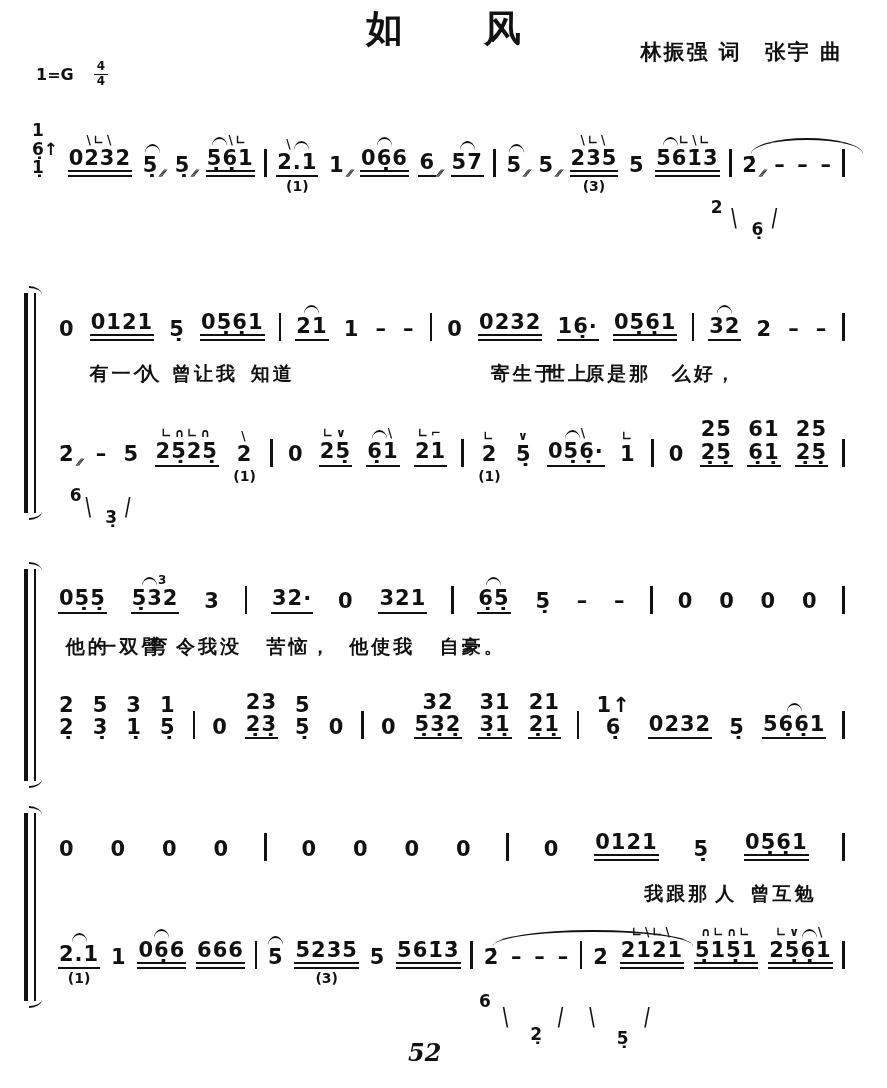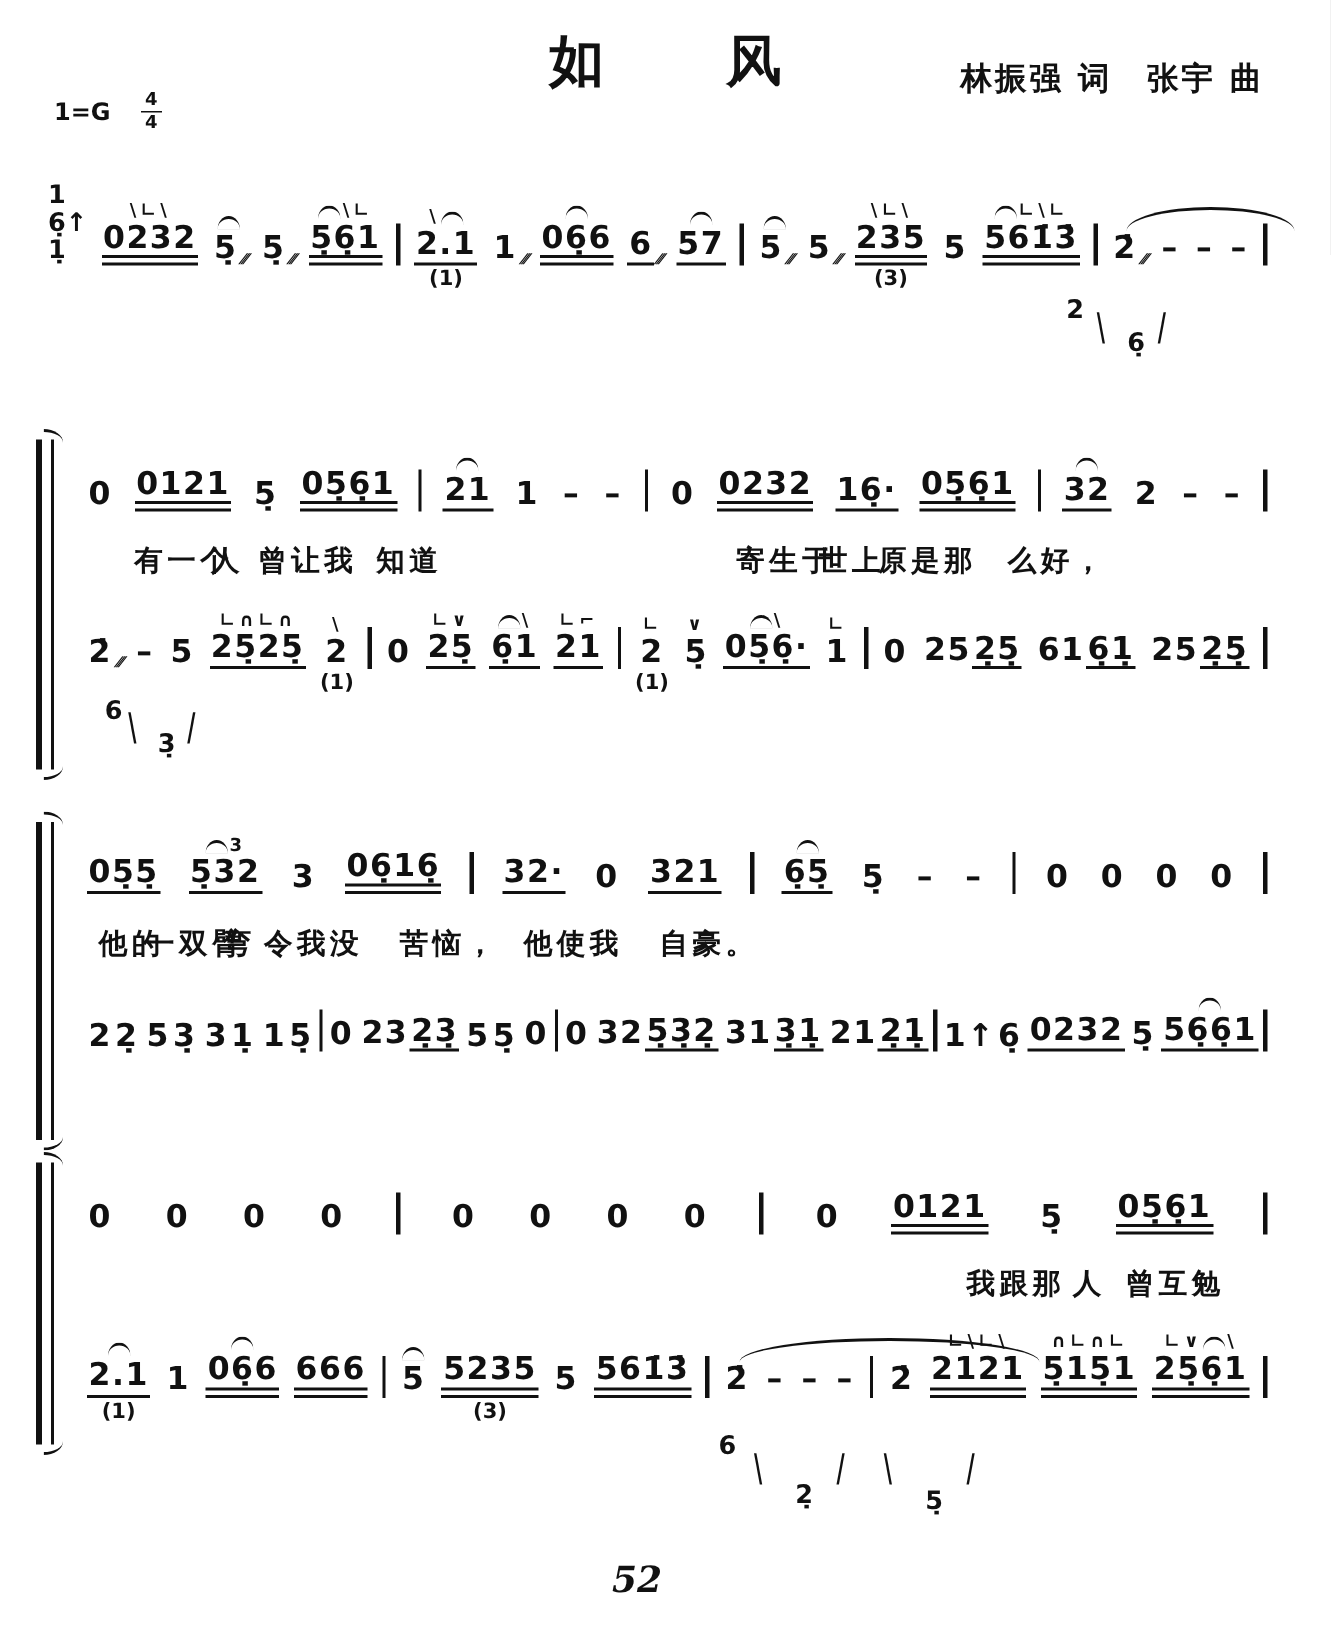--- a/index.html
+++ b/index.html
@@ -1,20 +1,20 @@
 <!DOCTYPE html>
 <html><head>
 <meta charset="utf-8">
 <style>
   html,body{margin:0;padding:0;background:#e8e8e8}
   .page{width:887px;height:1088px;margin:0 auto;position:relative;background:#fff;color:#111;
         font-family:"DejaVu Sans",sans-serif;overflow:hidden}
 
   
-  .title{text-align:center;font-size:37px;font-weight:bold;letter-spacing:22px;padding-top:16px;text-indent:22px}
+  .title{text-align:center;font-size:37px;font-weight:bold;letter-spacing:22px;padding-top:4px;text-indent:22px}
   .subtitle{text-align:center;font-size:20px;font-weight:bold;margin-top:0px;letter-spacing:2px}
   .credits{position:absolute;top:38px;right:44px;font-size:21px;font-weight:bold;letter-spacing:2px}
   .keysig{position:absolute;top:60px;left:36px;font-size:16px;font-weight:bold;display:flex;align-items:center;gap:20px}
   .frac{display:inline-flex;flex-direction:column;align-items:center}
   .frac span{font-size:12px;line-height:1.15;font-weight:bold}
   .frac .num{border-bottom:1.5px solid #111;padding:0 3px}
 
   
   #score{position:absolute;top:96px;left:0;right:0}
   .system{position:relative;padding:0 42px 0 58px}
@@ -29,21 +29,21 @@
   .marks{height:15px;font-size:12px;font-weight:bold;letter-spacing:2px;white-space:nowrap;display:flex;align-items:flex-end;gap:1px}
   .mk{line-height:1}
   .slur{display:inline-block;width:15px;height:7px;border-top:2.5px solid #111;
         border-radius:50% 50% 0 0/100% 100% 0 0}
   .tie{position:absolute;left:10px;top:0;height:14px;border-top:2.5px solid #111;
        border-radius:50% 50% 0 0/100% 100% 0 0;z-index:2}
   .note{font-size:21px;font-weight:bold;line-height:1.15;white-space:nowrap;display:flex;align-items:flex-end}
   .nt{letter-spacing:1px;padding:0 1px}
   .u1{border-bottom:2.5px solid #111;padding-bottom:1px}
   .u2{border-bottom:7px double #111;padding-bottom:0}
-  .chord{flex-direction:row;align-items:center}
+  .chord{flex-direction:column;align-items:center}
   .chord .nt{line-height:1.08}
   .stackn{flex-direction:column;align-items:flex-start;font-size:17px;line-height:1.1}
   .trem{font-size:9px;align-self:flex-end;margin:0 0 -1px 1px;letter-spacing:-2px;transform:skewX(-25deg)}
   .below{height:17px;font-size:14px;font-weight:bold;margin-top:1px;white-space:nowrap}
   .barline-mark{display:inline-block;width:2.5px;height:28px;background:#111}
 
   .lyrrow{position:relative;height:30px}
   .lyw{position:absolute;top:2px;font-size:19px;font-weight:bold;white-space:nowrap;letter-spacing:3px}
   .glrow{position:relative;height:44px}
   .sys4 .glrow{height:78px}
@@ -655,27 +655,20 @@
             </div>
             <div class="below"></div>
           </div>
           <div class="tok">
             <div class="marks"></div>
             <div class="note">
               <span class="nt">3</span>
             </div>
             <div class="below"></div>
           </div>
-          <div class="tok">
-            <div class="marks"></div>
-            <div class="note">
-              <span class="nt u2">06̣16̣</span>
-            </div>
-            <div class="below"></div>
-          </div>
           <div class="tok barcell">
             <div class="marks"></div>
             <div class="note">
               <i class="barline-mark"></i>
             </div>
             <div class="below"></div>
           </div>
           <div class="tok">
             <div class="marks"></div>
             <div class="note">

